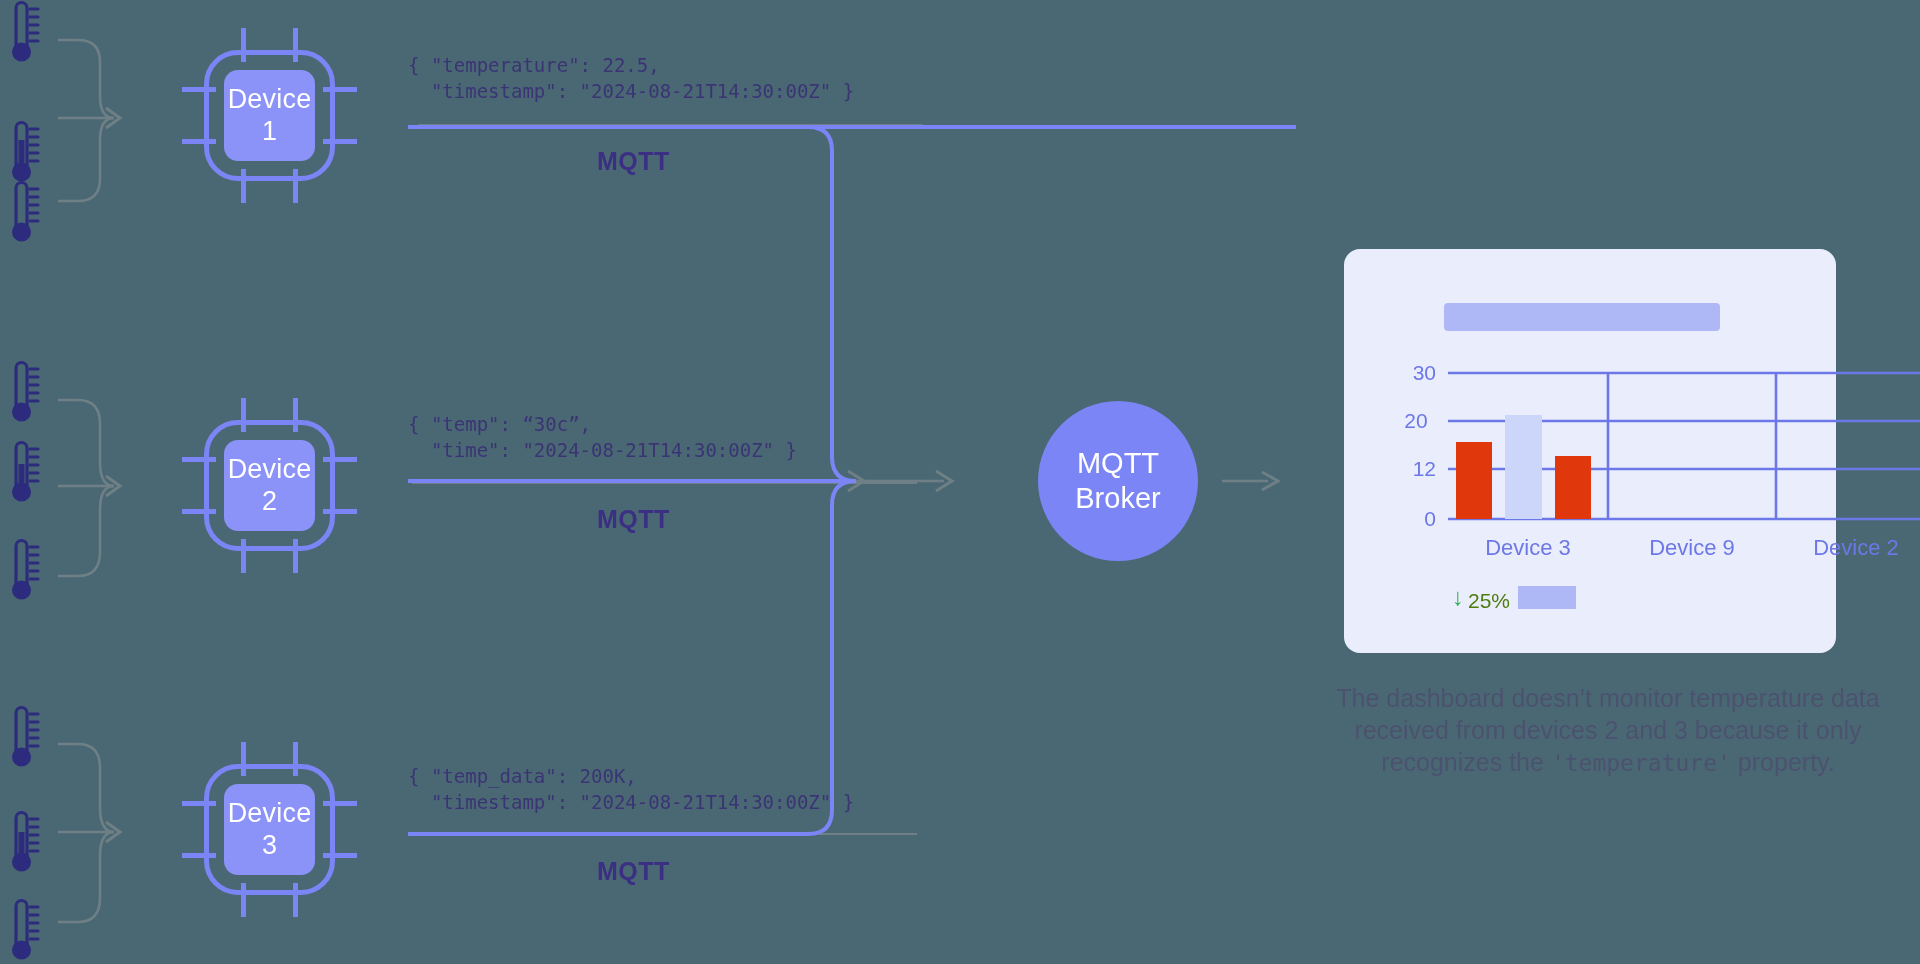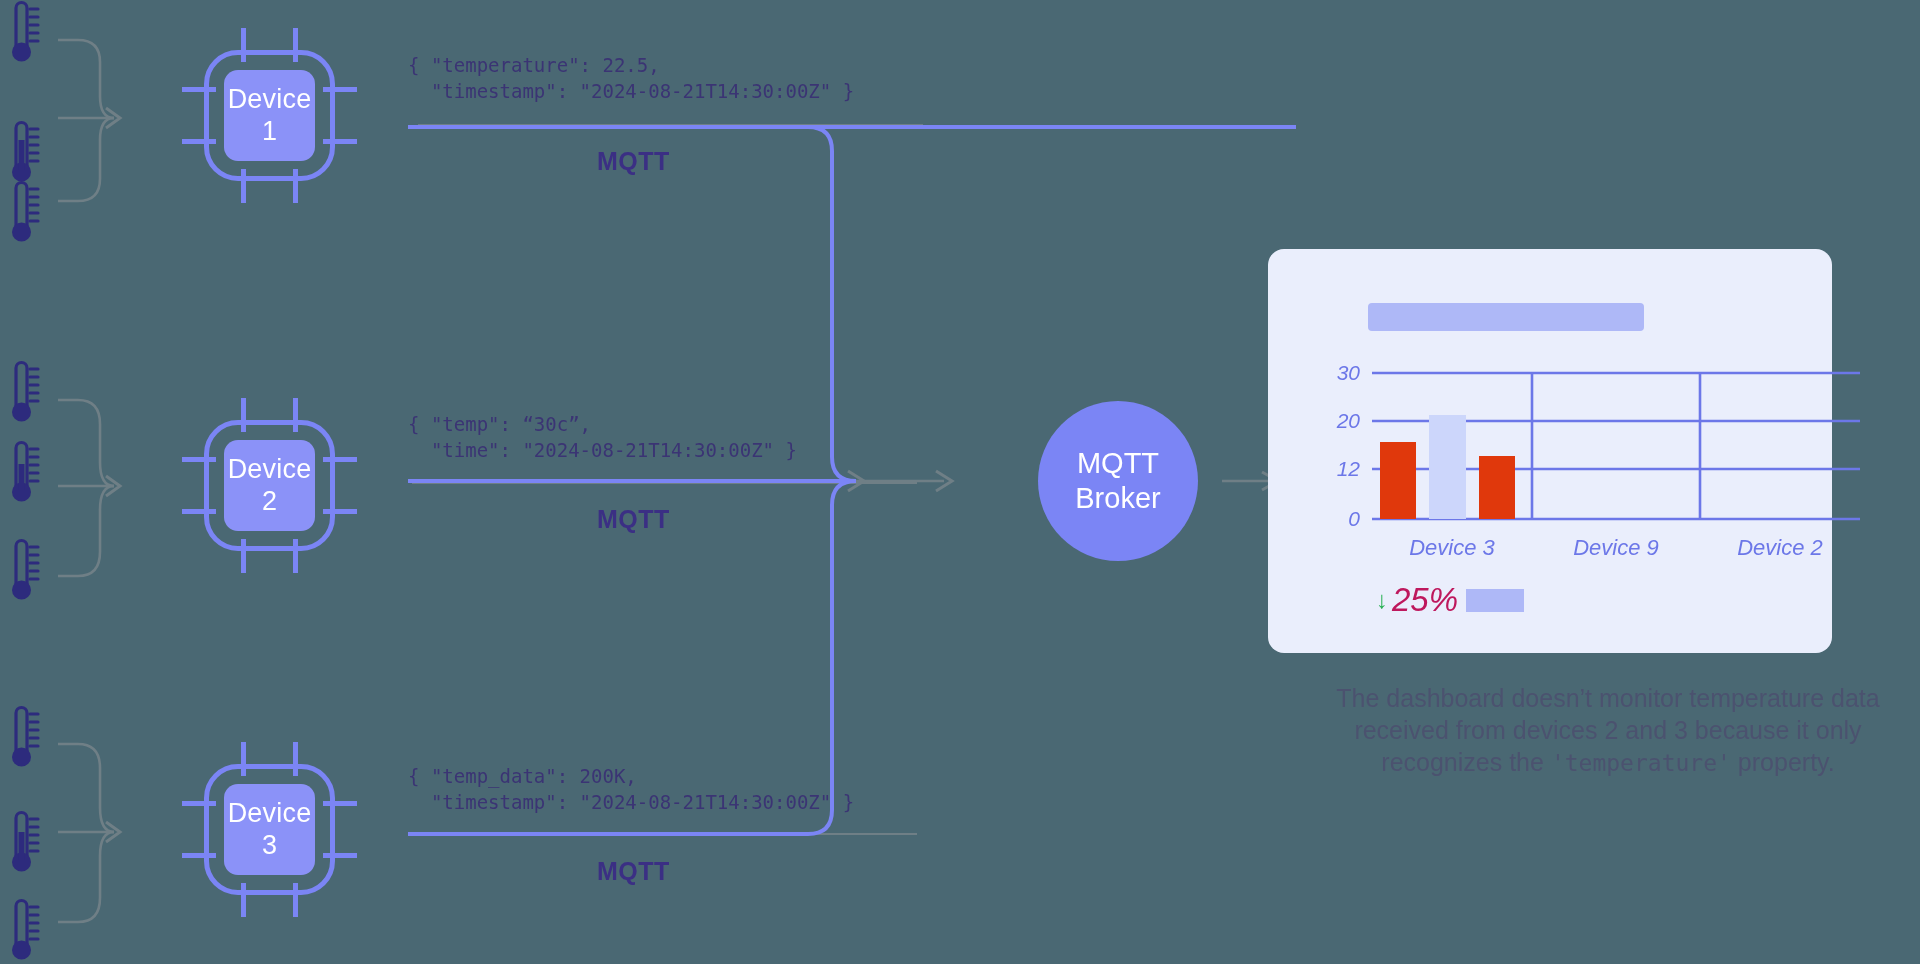--- a/index.html
+++ b/index.html
@@ -103,21 +103,21 @@
     position: absolute;
     font-size: 22px;
     color: #6c77e8;
     text-align: center;
   }
   .delta {
     position: absolute;
     display: flex; align-items: center; gap: 4px;
   }
   .delta .arrow-dn { font-size: 24px; color: #29b154; line-height: 1; }
-  .delta .pct { font-size: 33px; color: #be185d; }
+  .delta .pct { font-size: 21px; color: #4d7c0f; margin-top: 8px; }
   .delta .ghost { width: 58px; height: 23px; background: #aeb8f7; margin-left: 4px; }
 
   .caption {
     position: absolute;
     font-size: 25px;
     line-height: 32px;
     color: #4c4a6e;
     text-align: center;
     opacity: .72;
   }
@@ -377,21 +377,21 @@
     <span>Broker</span>
   </div>
 
   <div class="arrow-gray" style="left:1222px; top:470px;">
     <svg width="58" height="22" viewBox="0 0 58 22">
       <line x1="0" y1="11" x2="46" y2="11" stroke="#6f7f86" stroke-width="2.4"></line>
       <path d="M40 2 L56 11 L40 20" fill="none" stroke="#6f7f86" stroke-width="3"></path>
     </svg>
   </div>
 
-  <div class="card" style="left:1268px; top:249px; width:564px; height:404px;font-style:italic;">
+  <div class="card" style="left:1344px; top:249px; width:492px; height:404px;">
 
     <div class="card-titlebar" style="left:100px; top:54px; width:276px; height:28px;"></div>
 
     <div class="chart" style="left:104px; top:118px;">
       <svg width="490" height="165" viewBox="0 0 490 165">
 
         <g stroke="#6c77e8" stroke-width="2.6">
           <line x1="0" y1="6" x2="488" y2="6"></line>
           <line x1="0" y1="54" x2="488" y2="54"></line>
           <line x1="0" y1="102" x2="488" y2="102"></line>
@@ -401,21 +401,21 @@
           <line x1="328" y1="6" x2="328" y2="152"></line>
         </g>
 
         <rect x="8" y="75" width="36" height="77" fill="#e0380c"></rect>
         <rect x="57" y="48" width="37" height="104" fill="#ccd6fb"></rect>
         <rect x="107" y="89" width="36" height="63" fill="#e0380c"></rect>
       </svg>
     </div>
 
     <div class="ylab" style="left:52px; top:112px;">30</div>
-    <div class="ylab" style="left:52px; top:160px;">20</div>
+    <div class="ylab" style="left:52px; top:160px;text-align:center;">20</div>
     <div class="ylab" style="left:52px; top:208px;">12</div>
     <div class="ylab" style="left:52px; top:258px;">0</div>
 
     <div class="xlab" style="left:104px; top:286px; width:160px;">Device 3</div>
     <div class="xlab" style="left:264px; top:286px; width:168px;">Device 9</div>
     <div class="xlab" style="left:432px; top:286px; width:160px;">Device 2</div>
 
     <div class="delta" style="left:108px; top:332px;">
       <span class="arrow-dn">↓</span>
       <span class="pct">25%</span>

